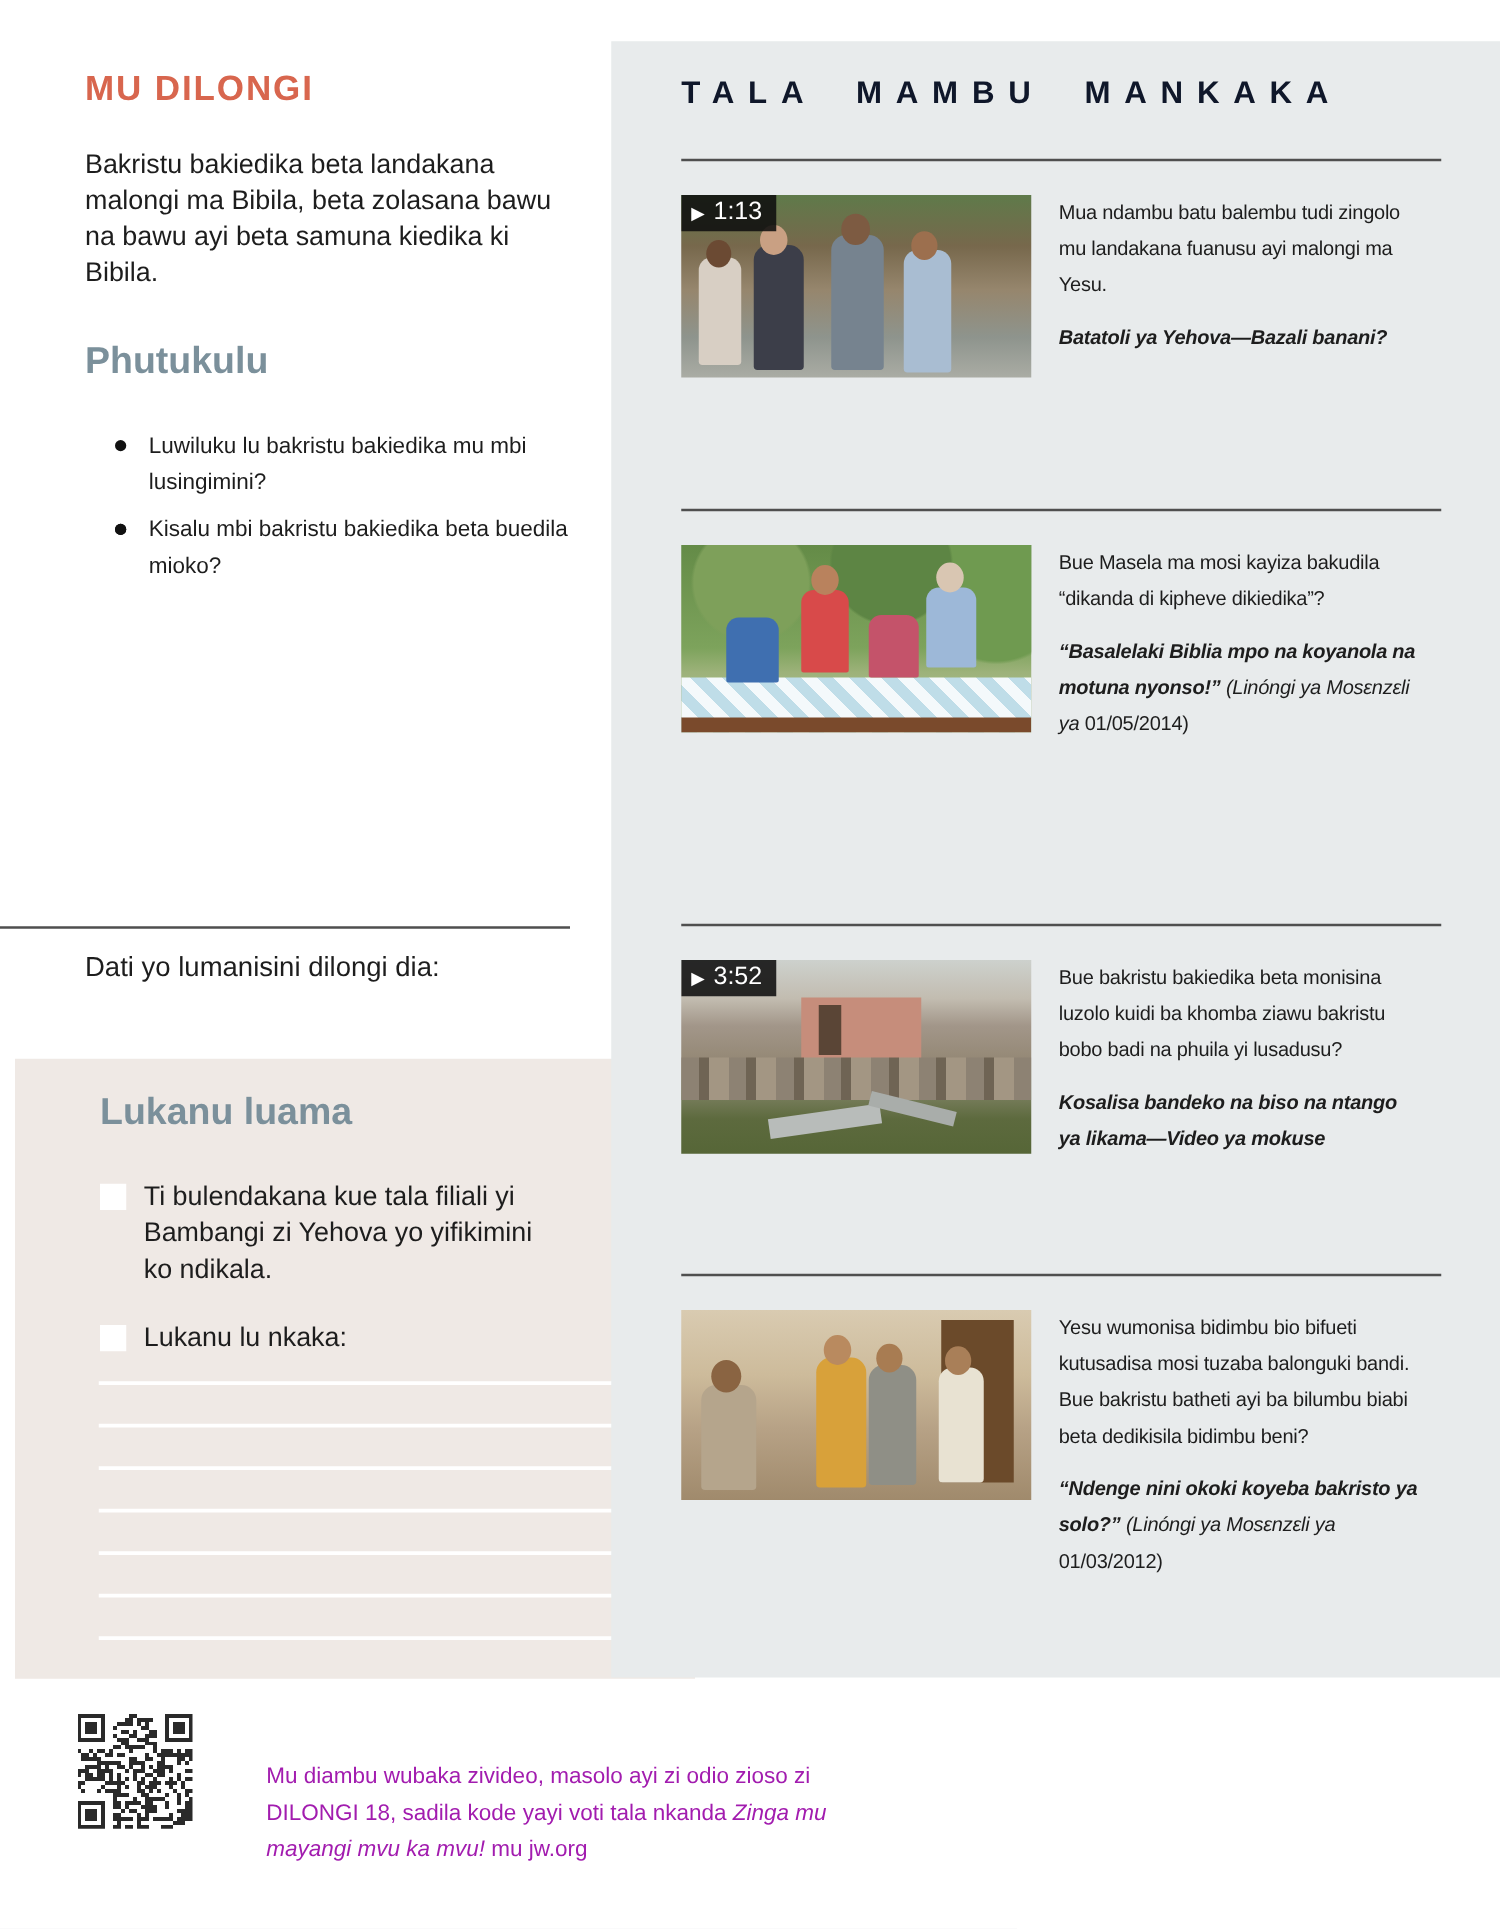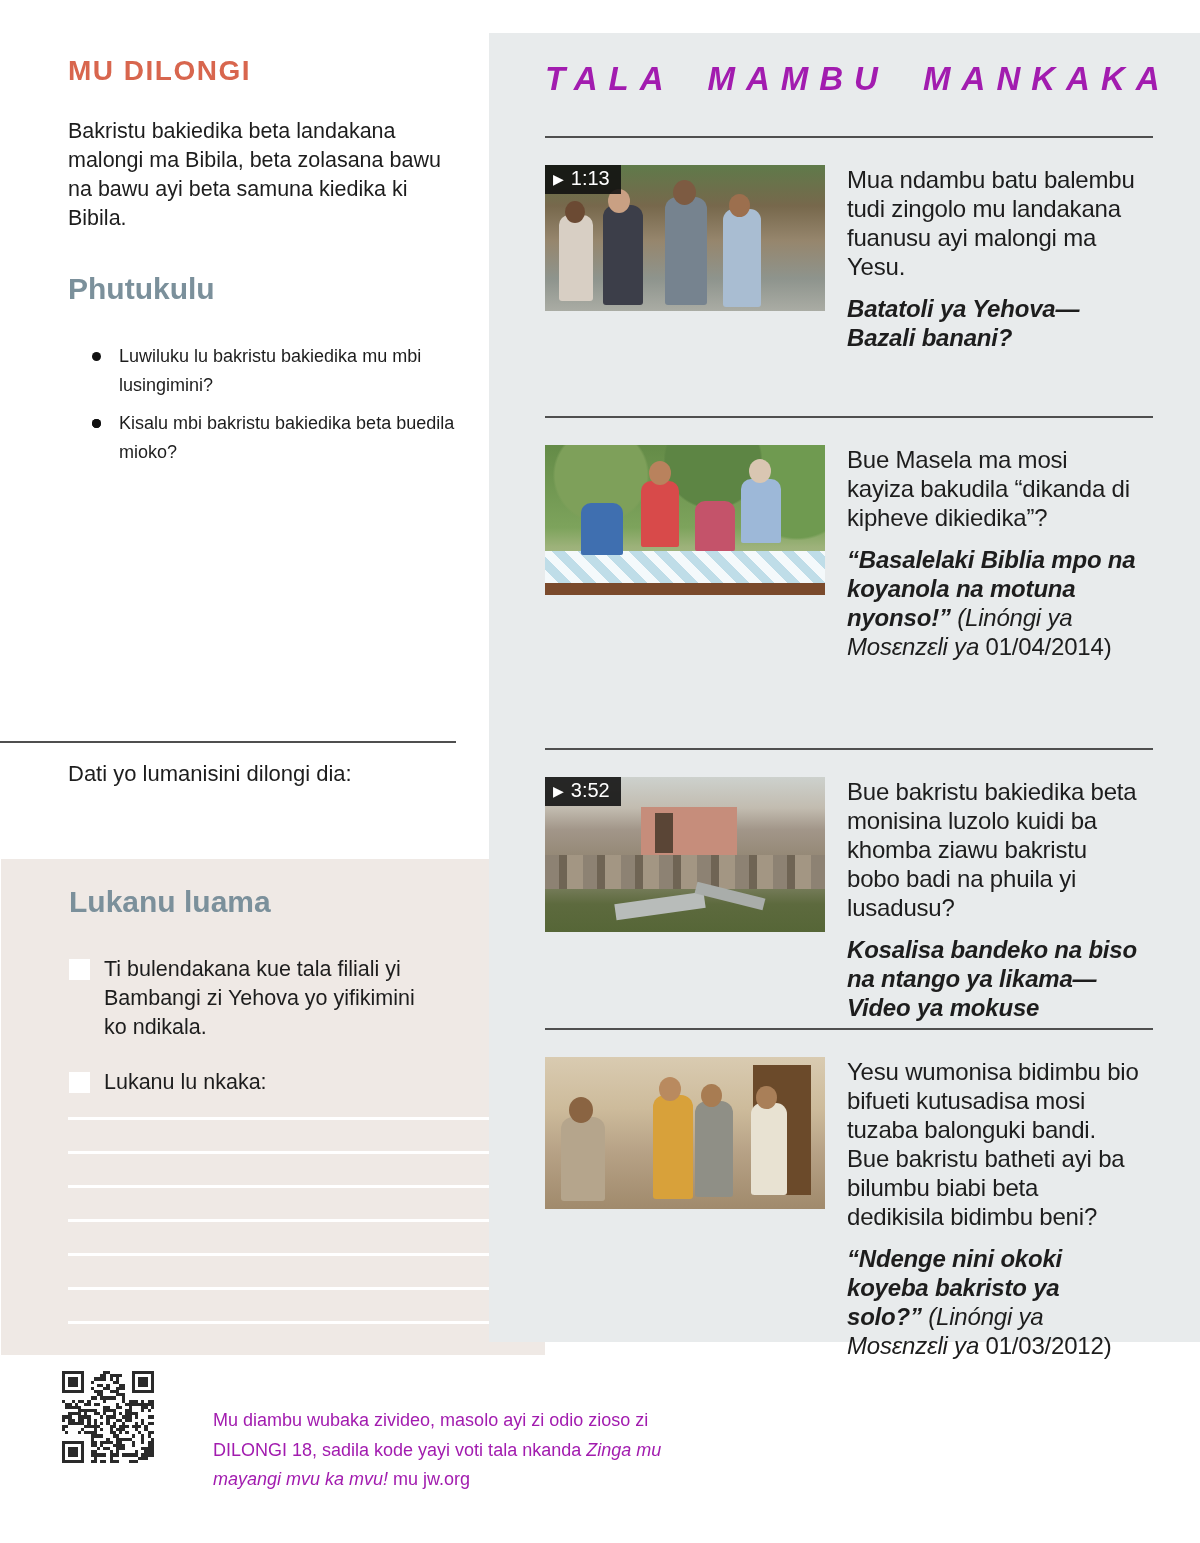--- a/index.html
+++ b/index.html
@@ -10,48 +10,48 @@
   .mu-title{position:absolute;left:68px;top:55px;margin:0;font-size:28px;font-weight:bold;letter-spacing:1.5px;color:#d8664e;}
   .intro{position:absolute;left:68px;top:117px;width:400px;margin:0;font-size:21.5px;line-height:29px;}
   .sec-title{margin:0;font-size:30px;font-weight:bold;color:#7b909b;}
   .phutukulu{position:absolute;left:68px;top:272px;}
   .bullets{position:absolute;left:92px;top:342px;width:370px;margin:0;padding:0;list-style:none;}
   .bullets li{position:relative;padding-left:27px;margin-bottom:9px;font-size:18px;line-height:29px;}
   .dot{position:absolute;left:0;top:10px;width:9px;height:9px;border-radius:50%;background:#111;}
   .left-rule{position:absolute;left:0;top:741px;width:456px;height:2px;background:#4f4f4f;}
   .prompt{position:absolute;left:68px;top:761px;margin:0;font-size:22px;}
 
-  .goals-box{position:absolute;left:1px;top:847px;width:544px;height:496px;background:#efe9e5;box-sizing:border-box;padding:26px 0 0 68px;margin-top:12px;}
+  .goals-box{position:absolute;left:12px;top:847px;width:544px;height:496px;background:#efe9e5;box-sizing:border-box;padding:26px 0 0 68px;}
   .goals-box h2{margin:0 0 36px 0;}
   .goal-row{display:flex;align-items:flex-start;margin-bottom:26px;width:365px;}
   .checkbox{flex:0 0 21px;width:21px;height:21px;background:#ffffff;margin:4px 14px 0 0;}
   .goal-text{font-size:21.5px;line-height:29px;}
   .wline{position:absolute;left:67px;right:0;height:3px;background:#ffffff;}
 
   .qr{position:absolute;left:62px;top:1371px;width:92px;height:92px;}
   .qr svg{display:block;width:92px;height:92px;}
   .caption{position:absolute;left:197px;top:1390px;width:500px;margin:16px;font-size:18px;line-height:29.5px;color:#a21caf;}
   .caption .it{font-style:italic;}
 
   
   .right-panel{position:absolute;left:489px;top:33px;width:711px;height:1309px;background:#e8ebec;box-sizing:border-box;padding:27px 47px 0 56px;}
-  .panel-header{margin:0 0 38px 0;font-size:33px;font-weight:bold;color:#a21caf;letter-spacing:11px;word-spacing:14px;white-space:nowrap;font-style:italic;}
+  .panel-header{margin:0 0 38px 0;font-size:25px;font-weight:bold;color:#0f172a;letter-spacing:11px;word-spacing:14px;white-space:nowrap;}
   .media-item{box-sizing:border-box;border-top:2px solid #4f4f4f;padding-top:27px;display:flex;gap:22px;}
   .mi1{height:280px;}
   .mi2{height:332px;}
   .mi3{height:280px;}
   .mi4{height:300px;}
   .thumb{position:relative;flex:0 0 280px;overflow:hidden;}
   .t1{height:146px;}
   .t2{height:150px;}
   .t3{height:155px;}
   .t4{height:152px;}
   .badge{position:absolute;left:0;top:0;background:rgba(15,15,15,0.88);color:#fff;font-size:20px;padding:2px 11px 4px 8px;display:flex;align-items:center;gap:7px;z-index:5;}
   .badge .play{font-size:14px;line-height:1;}
-  .mtext{width:292px;font-size:24px;line-height:29px;letter-spacing:-0.2px;}
+  .mtext{width:292px;font-size:16px;line-height:29px;letter-spacing:-0.2px;}
   .mtext p{margin:0;}
   .mtext .desc{margin-bottom:13px;}
   .bi{font-weight:bold;font-style:italic;}
   .src-it{font-style:italic;}
 
   
   .thumb .blob{position:absolute;}
   .t1{background:linear-gradient(180deg,#5f7a4a 0%,#77684c 28%,#96866d 52%,#8e948d 78%,#aaaca4 100%);}
   .t1 .b1{left:58px;bottom:6px;width:40px;height:100px;background:#3c3e49;border-radius:12px 12px 3px 3px;}
   .t1 .b2{left:63px;bottom:98px;width:22px;height:24px;background:#c9a083;border-radius:50%;}
@@ -464,21 +464,21 @@
           <span class="blob b2"></span>
         <span class="blob b3"></span>
           <span class="blob b4"></span>
         <span class="blob b5"></span>
           <span class="blob b6"></span>
         <span class="blob b7"></span>
           <span class="blob b8"></span>
       </div>
       <div class="mtext">
         <p class="desc">Bue Masela ma mosi kayiza bakudila “dikanda di kipheve dikiedika”?</p>
-        <p><span class="bi">“Basalelaki Biblia mpo na koyanola na motuna nyonso!”</span> <span class="src-it">(Linóngi ya Mosɛnzɛli ya </span><span>01/04/2014)</span></p>
+        <p><span class="bi">“Basalelaki Biblia mpo na koyanola na motuna nyonso!”</span> <span class="src-it">(Linóngi ya Mosɛnzɛli ya </span><span>01/05/2014)</span></p>
       </div>
     </article>
 
     <article class="media-item mi3">
       <div class="thumb t3">
         <span class="badge">
             <span class="play">▶</span>
             <span>3:52</span>
           </span>
         <span class="blob b1"></span>

